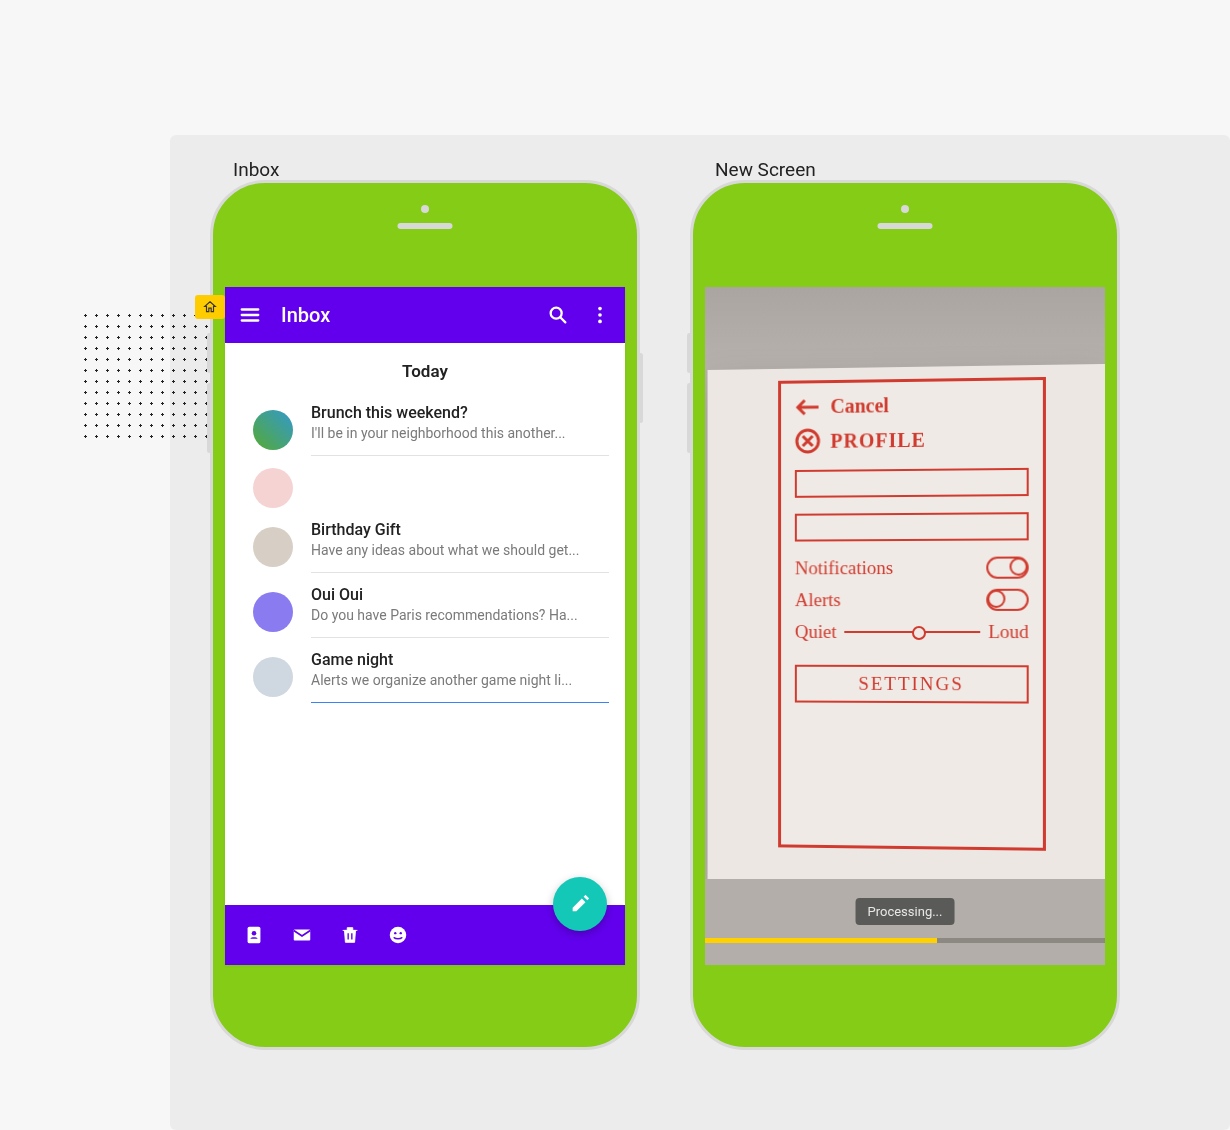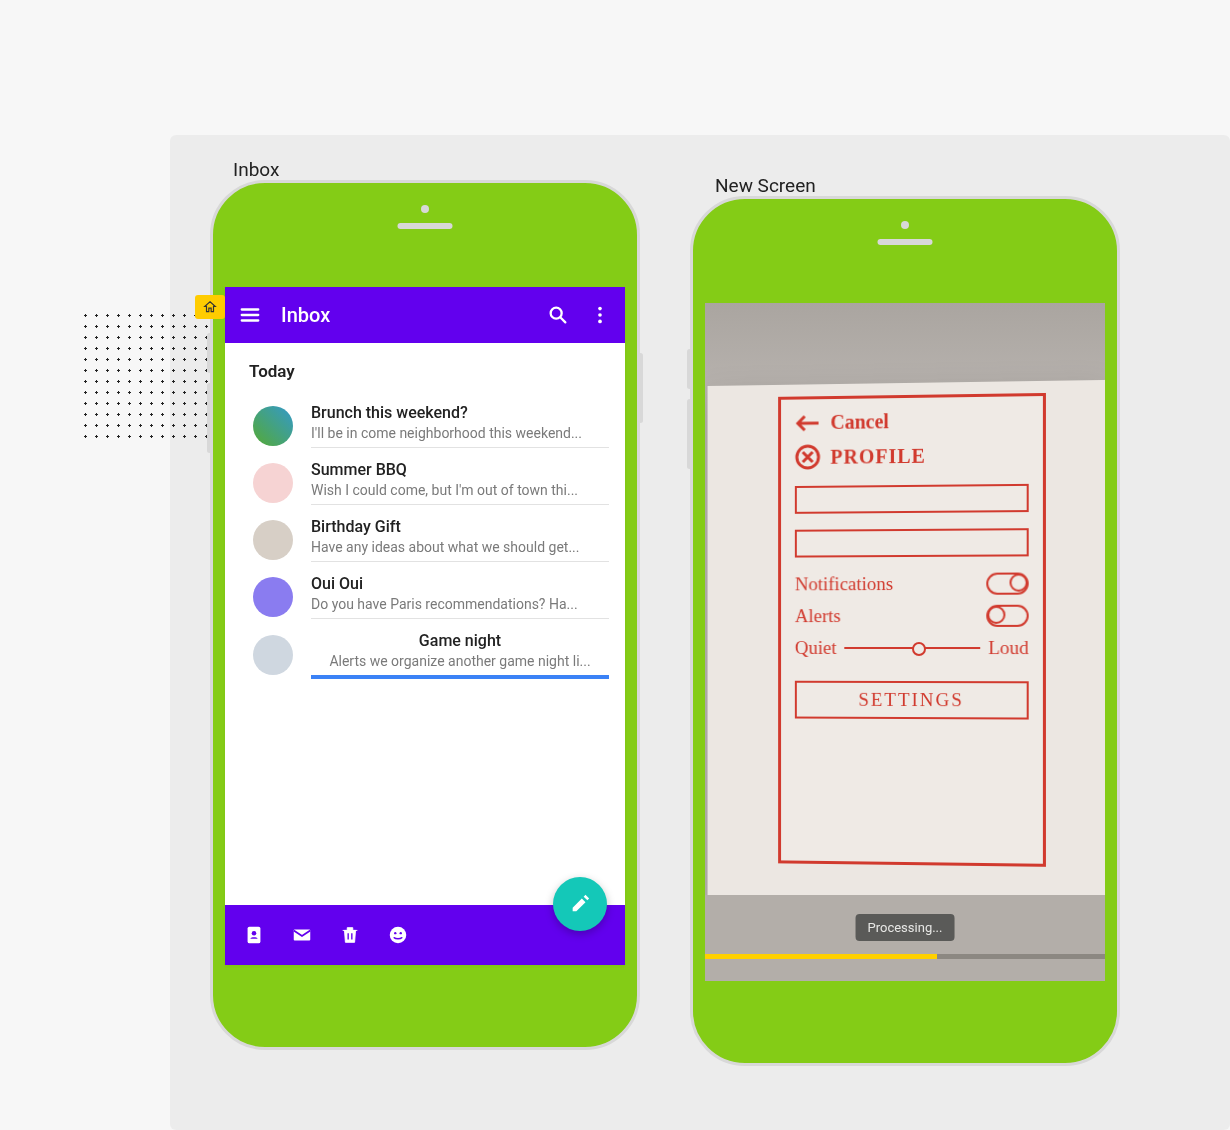--- a/index.html
+++ b/index.html
@@ -28,21 +28,21 @@
   
   .phone {
     position: absolute;
     width: 430px;
     height: 870px;
     border: 3px solid #d8d8d8;
     border-radius: 55px;
     background: #84cc16;
   }
   .phone.left { left: 210px; top: 180px; }
-  .phone.right { left: 690px; top: 196px; }
+  .phone.right { left: 690px; top: 180px; }
   .speaker {
     position: absolute;
     top: 40px; left: 50%; transform: translateX(-50%);
     width: 55px; height: 6px;
     background: #d8d8d8; border-radius: 3px;
   }
   .camdot {
     position: absolute;
     top: 22px; left: 50%; transform: translateX(-50%);
     width: 8px; height: 8px; border-radius: 50%;
@@ -91,34 +91,35 @@
     gap: 20px;
   }
   .appbar .title { font-size: 20px; font-weight: 500; flex: 1; }
   .appbar .icon { cursor: pointer; }
   .appbar svg { fill: #fff; }
 
   .section-header {
     font-size: 17px; font-weight: 600;
     padding: 18px 24px 10px 24px;
     color: #222;
+    text-align: center;
   }
   .list {
     flex: 1;
     overflow: hidden;
     padding: 0 8px;
   }
   .row {
     display: flex;
     align-items: center;
     gap: 18px;
     padding: 12px 8px 0 20px;
   }
-  .row .texts { flex: 1; border-bottom: 1px solid #e2e2e2; padding-bottom: 6px; min-width: 0; }
-  .row:last-child .texts { border-bottom: 4px solid #3b82f6; text-align: center; }
+  .row .texts { flex: 1; border-bottom: 1px solid #e2e2e2; padding-bottom: 14px; min-width: 0; }
+  .row:last-child .texts { border-bottom: 1px solid #3b82f6; }
   .avatar {
     width: 40px; height: 40px; border-radius: 50%;
     flex-shrink: 0;
     background: #ccc;
     display: flex; align-items: center; justify-content: center;
     overflow: hidden;
   }
   .item-title { font-size: 16px; color: #222; font-weight: 500; margin-bottom: 3px; white-space: nowrap; overflow: hidden; text-overflow: ellipsis;}
   .item-sub { font-size: 14px; color: #7a7a7a; white-space: nowrap; overflow: hidden; text-overflow: ellipsis;}
 
@@ -278,29 +279,25 @@
       </span>
     </div>
 
     <div class="section-header">Today</div>
 
     <div class="list">
       <div class="row">
         <div class="avatar" style="background:linear-gradient(45deg,#5a3,#39c)"></div>
         <div class="texts">
           <div class="item-title">Brunch this weekend?</div>
-          <div class="item-sub">I'll be in come neighborhood this weekend...</div>
+          <div class="item-sub">I'll be in your neighborhood this another...</div>
         </div>
       </div>
       <div class="row">
         <div class="avatar" style="background:#f6d3d3"></div>
-        <div class="texts">
-          <div class="item-title">Summer BBQ</div>
-          <div class="item-sub">Wish I could come, but I'm out of town thi...</div>
-        </div>
       </div>
       <div class="row">
         <div class="avatar" style="background:#d7cfc6"></div>
         <div class="texts">
           <div class="item-title">Birthday Gift</div>
           <div class="item-sub">Have any ideas about what we should get...</div>
         </div>
       </div>
       <div class="row">
         <div class="avatar" style="background:#8a7cf0"></div>

